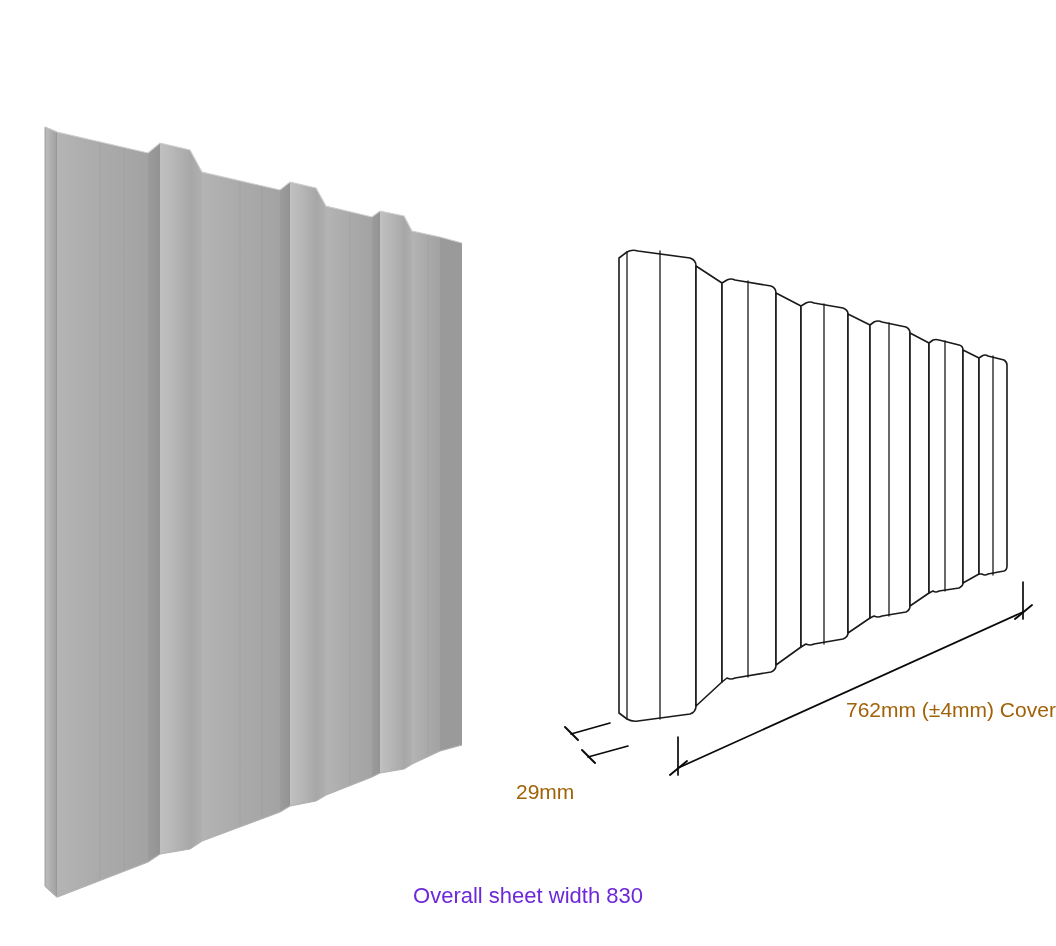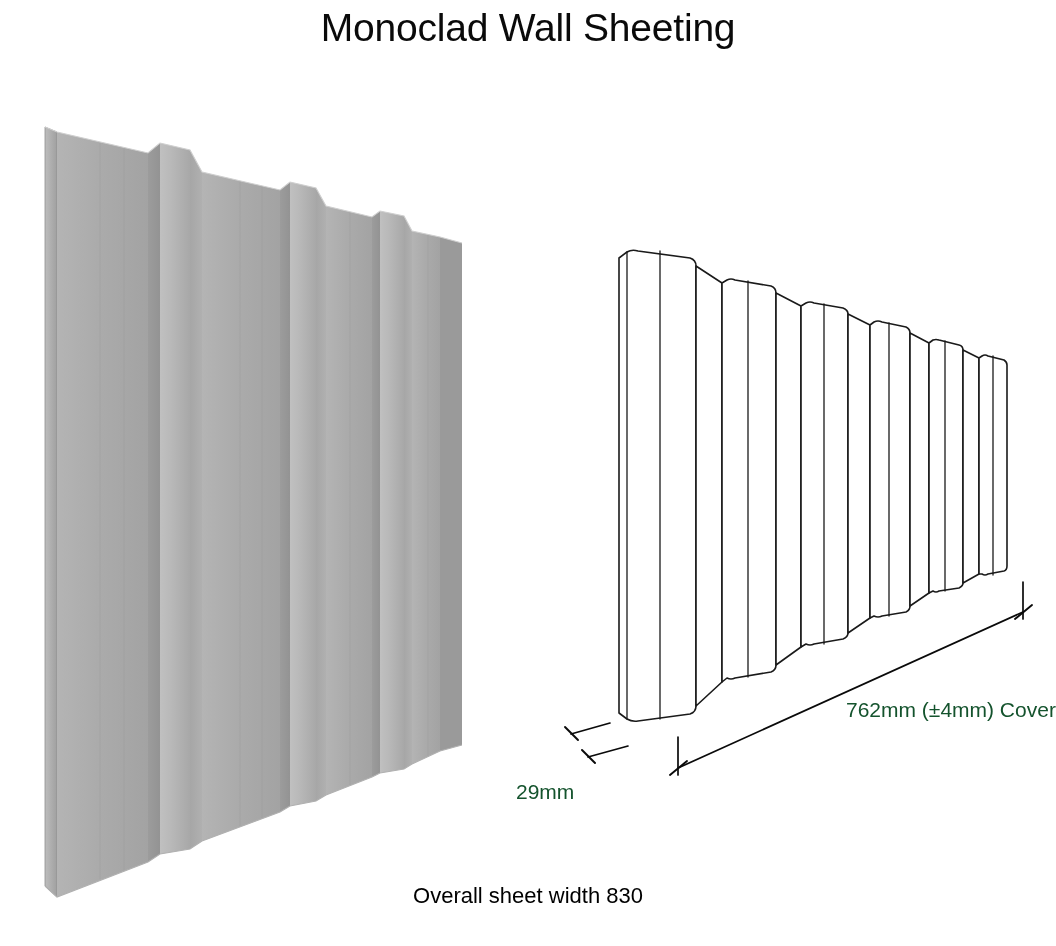--- a/index.html
+++ b/index.html
@@ -39,29 +39,29 @@
   }
   .caption-overall {
     position: absolute;
     left: 0;
     top: 883px;
     width: 1056px;
     text-align: center;
     font-family: "Liberation Sans", sans-serif;
     font-size: 22px;
     font-weight: 400;
-    color: #000000;
+    color: #6d28d9;
     white-space: nowrap;
   }
   .dim-label {
     position: absolute;
     font-family: "Liberation Sans", sans-serif;
     font-size: 21px;
     font-weight: 400;
-    color: #14532d;
+    color: #a16207;
     white-space: nowrap;
   }
   #label-29mm {
     left: 516px;
     top: 780px;
   }
   #label-762mm {
     left: 846px;
     top: 698px;
   }
@@ -97,21 +97,20 @@
     stroke: #0a0a0a;
     stroke-width: 1.9;
     stroke-linecap: round;
   }
 </style>
 </head>
 <body>
 
 <div id="page">
 
-  <div class="page-title">Monoclad Wall Sheeting</div>
 
   <svg id="render-svg" viewBox="0 0 1056 946">
     <defs>
 
       <linearGradient id="panGrad" x1="0" y1="0" x2="1" y2="0">
         <stop offset="0" stop-color="#b4b4b4"></stop>
         <stop offset="0.45" stop-color="#ababab"></stop>
         <stop offset="1" stop-color="#a3a3a3"></stop>
       </linearGradient>
 

